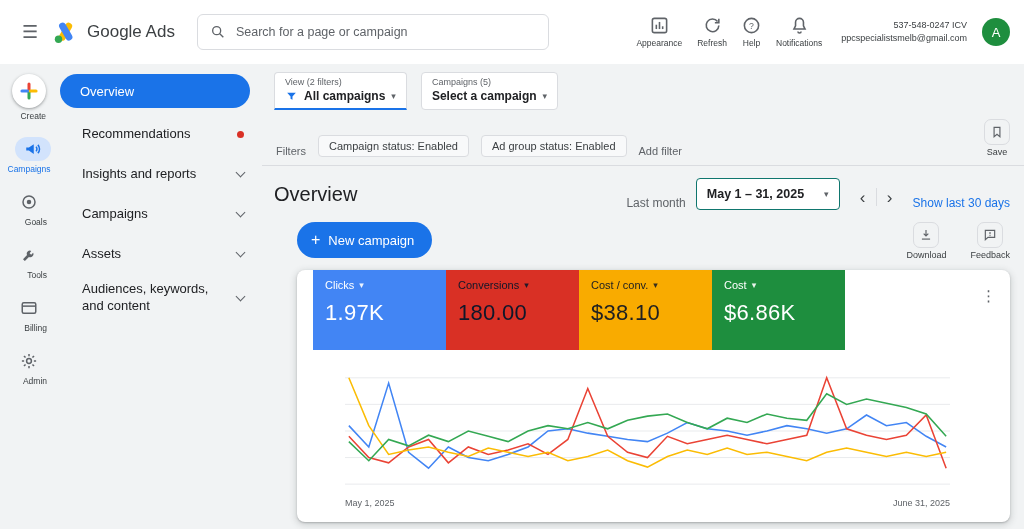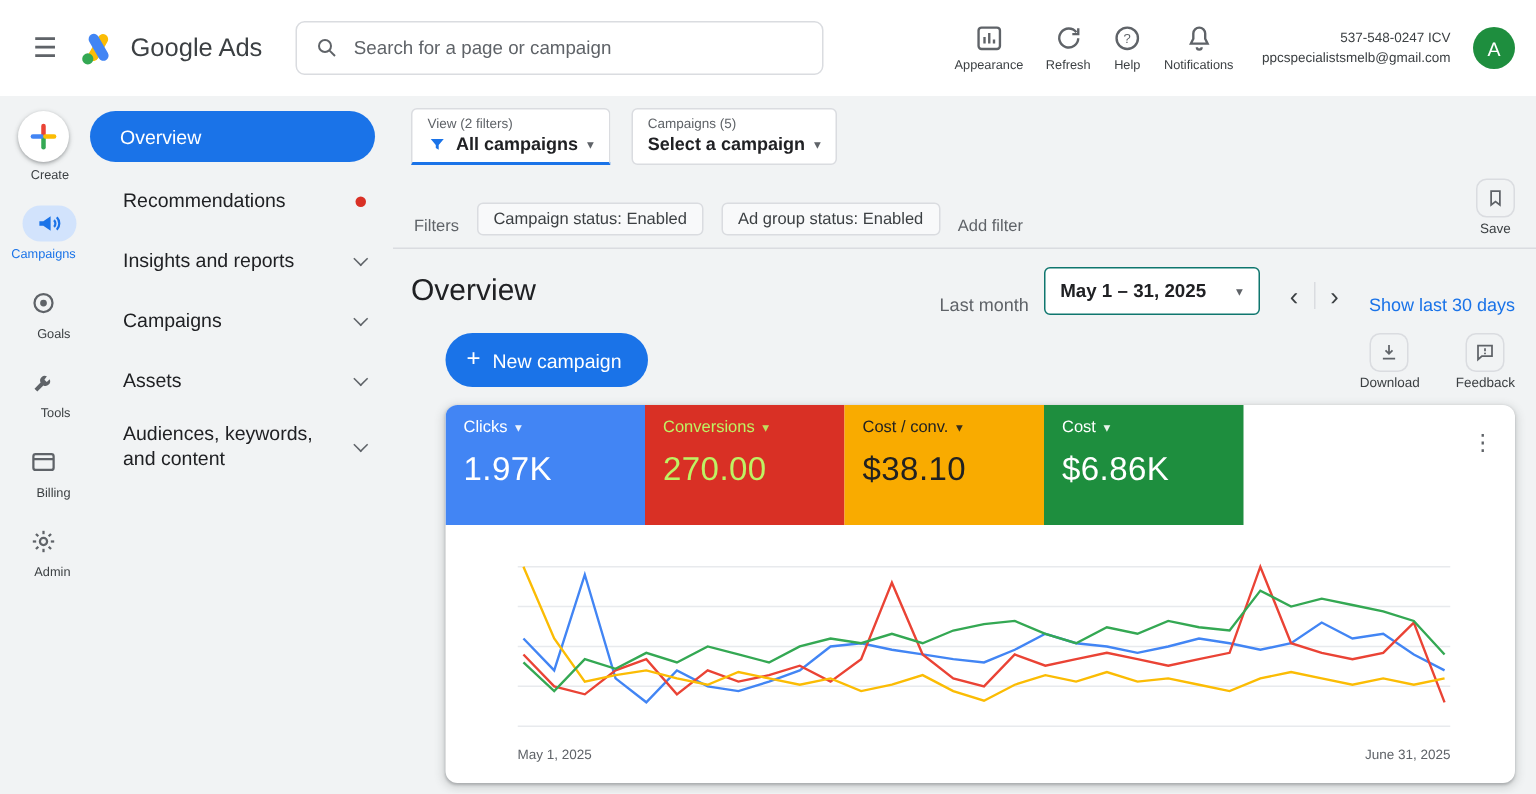--- a/index.html
+++ b/index.html
@@ -58,27 +58,27 @@
   .pager button { width:26px; height:26px; border:none; background:none; font-size:17px; color:#3c4043; cursor:pointer; line-height:1; padding:0; }
   .pager .sep { width:1px; height:18px; background:#dadce0; }
   .show-link { color:#1a73e8; font-weight:500; font-size:12px; cursor:pointer; white-space:nowrap; }
   .action-row { display:flex; align-items:flex-start; margin:8px 14px 0 35px; }
   .new-campaign { background:#1a73e8; color:#fff; border:none; border-radius:18px; height:36px; padding:0 18px 0 14px; display:flex; align-items:center; gap:8px; font-size:13px; font-weight:500; cursor:pointer; font-family:inherit; }
   .plus-glyph { font-size:16px; font-weight:400; }
   .right-actions { margin-left:auto; display:flex; gap:24px; }
   .ra-item { display:flex; flex-direction:column; align-items:center; gap:2px; font-size:9px; color:#3c4043; cursor:pointer; }
   
   .card { margin:10px 14px 0 35px; background:#fff; border-radius:8px; box-shadow:0 1px 2px rgba(60,64,67,.3),0 2px 6px 2px rgba(60,64,67,.15); position:relative; overflow:hidden; }
-  .scorecards { display:flex; }
+  .scorecards { display:flex;padding-left:16px; }
   .sc { width:133px; height:80px; padding:9px 12px; cursor:pointer; }
   .sc-label { display:flex; align-items:center; gap:5px; font-size:11px; }
   .sc .arr { color:inherit; opacity:.9; }
   .sc-value { font-size:22px; margin-top:9px; letter-spacing:.3px; }
   .kebab { position:absolute; top:18px; right:14px; font-size:15px; color:#5f6368; cursor:pointer; line-height:1; }
-  .chart-wrap { padding:16px 43px 4px 48px; }
+  .chart-wrap { padding:16px 60px 4px 48px; }
   #chart-svg { width:100%; height:128px; display:block; }
   .axis-labels { display:flex; justify-content:space-between; font-size:9px; color:#5f6368; padding:4px 0 10px; }
 </style>
 </head>
 <body>
 
 <header class="topbar">
   <button class="menu-btn">
     <span>☰</span>
   </button>
@@ -319,26 +319,26 @@
 
     <div class="card">
       <div class="scorecards">
         <div class="sc" style="background: rgb(66, 133, 244); color: rgb(255, 255, 255);">
           <div class="sc-label">
             <span>Clicks</span>
             <span class="arr">▾</span>
           </div>
           <div class="sc-value">1.97K</div>
         </div>
-        <div class="sc" style="background: rgb(217, 48, 37); color: #bef264;">
+        <div class="sc" style="background: rgb(217, 48, 37); color: #0f172a;">
           <div class="sc-label">
             <span>Conversions</span>
             <span class="arr">▾</span>
           </div>
-          <div class="sc-value">270.00</div>
+          <div class="sc-value">180.00</div>
         </div>
         <div class="sc" style="background: rgb(249, 171, 0); color: rgb(33, 33, 33);">
           <div class="sc-label">
             <span>Cost / conv.</span>
             <span class="arr">▾</span>
           </div>
           <div class="sc-value">$38.10</div>
         </div>
         <div class="sc" style="background: rgb(30, 142, 62); color: rgb(255, 255, 255);">
           <div class="sc-label">

